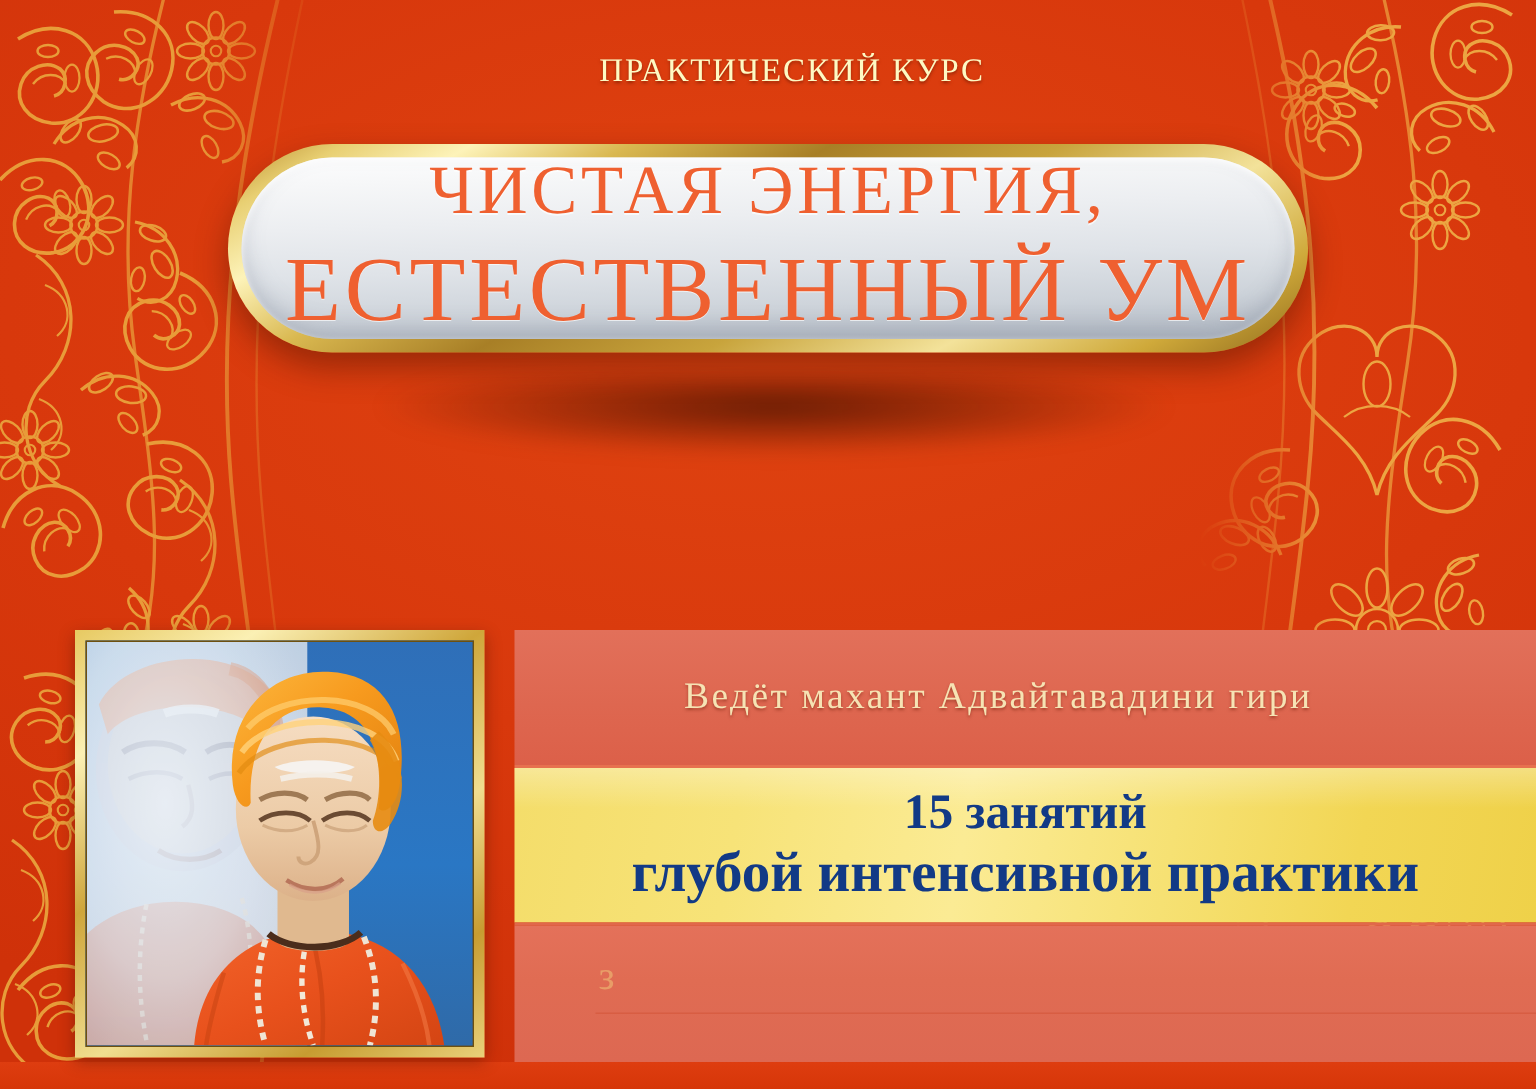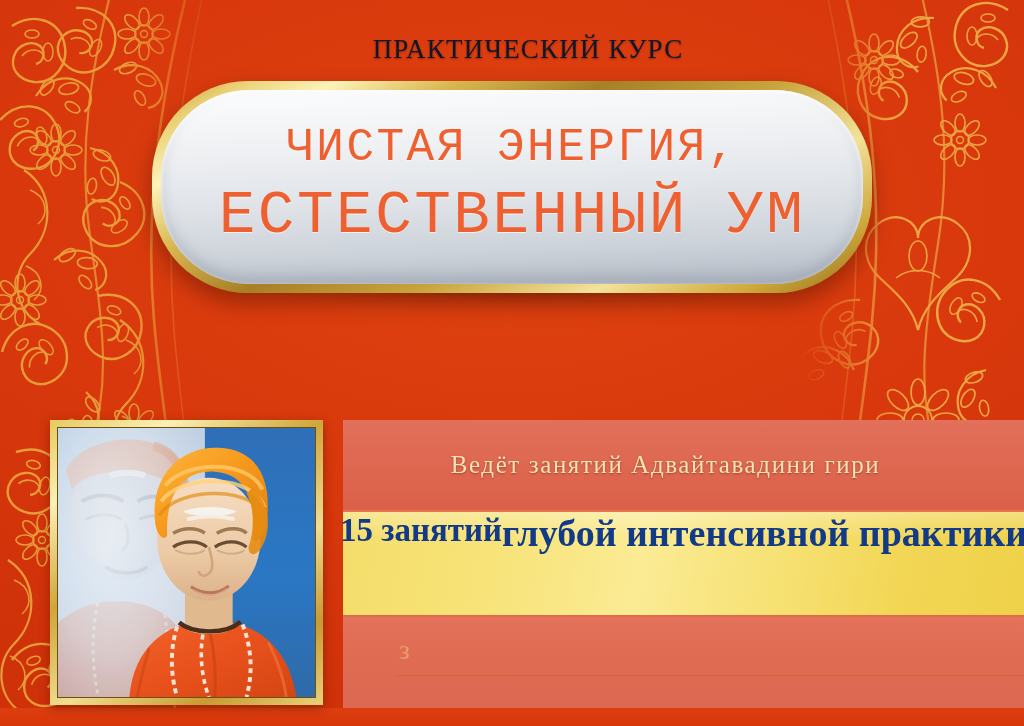--- a/index.html
+++ b/index.html
@@ -46,50 +46,49 @@
   .ornament.right { -webkit-mask-image: linear-gradient(to right, #000 0%, #000 58%, transparent 100%);
                             mask-image: linear-gradient(to right, #000 0%, #000 58%, transparent 100%); }
 
   
   .kicker {
     position: absolute;
     top: 34px;
     left: 0;
     right: 0;
     text-align: center;
-    font-size: 27px;
+    font-size: 22px;
     letter-spacing: 1.2px;
-    color: #0f172a;
+    color: #fef9c3;
     text-shadow: 0 1px 2px rgba(90,20,0,.55);
     white-space: nowrap;
     padding-left: 32px;
   }
 
   
   .plaque-shadow {
     position: absolute;
     left: 176px;
     top: 250px;
     width: 680px;
     height: 70px;
     background: radial-gradient(ellipse 50% 60% at 50% 30%, rgba(60,14,0,.72) 0%, rgba(90,22,0,.38) 45%, rgba(120,30,0,0) 78%);
     filter: blur(6px);
   }
   .plaque {
     position: absolute;
     left: 152px;
-    top: 81px;
+    top: 96px;
     width: 720px;
-    height: 212px;
+    height: 139px;
     border-radius: 96px;
     background: linear-gradient(150deg,#b78a2c 0%,#e8cf72 8%,#fdf3b9 17%,#d9b850 28%,#a87f26 42%,#c8a43c 58%,#f3e29a 74%,#cfa93a 88%,#8f6a1c 100%);
     box-shadow: 0 10px 22px rgba(70,16,0,.45);
     padding: 9px;
     box-sizing: border-box;
-    font-family: Liberation Mono, monospace;
   }
   .plaque-inner {
     width: 100%;
     height: 100%;
     border-radius: 88px;
     background:
       linear-gradient(178deg,
         #fdfdfe 0%,
         #f6f7f8 14%,
         #eceef1 34%,
@@ -147,21 +146,22 @@
   .band-yellow {
     top: 90px;
     height: 107px;
     background:
       linear-gradient(180deg, rgba(255,255,255,.30) 0%, rgba(255,255,255,0) 26%),
       linear-gradient(100deg,#f4dd6a 0%,#f7e378 22%,#fbeb94 44%,#f6e173 64%,#f2d654 82%,#efd149 100%);
     border-top: 2px solid #e7714f;
     border-bottom: 2px solid #e0684b;
     box-sizing: border-box;
     display: flex;
-    flex-direction: row;
+    flex-direction: column;
+    align-items: center;
     justify-content: center;
   }
   .promo-line {
     color: #123a86;
     font-weight: 700;
     white-space: nowrap;
     line-height: 1.12;
   }
   .promo-line.l1 { font-size: 33px; }
   .promo-line.l2 { font-size: 38px; }
@@ -388,21 +388,21 @@
   <div class="plaque">
     <div class="plaque-inner">
       <div class="title-line l1">ЧИСТАЯ  ЭНЕРГИЯ,</div>
       <div class="title-line l2">ЕСТЕСТВЕННЫЙ  УМ</div>
     </div>
   </div>
 
   <div class="info-block">
 
     <div class="band band-salmon-top">
-      <div class="presenter">Ведёт занятий Адвайтавадини гири</div>
+      <div class="presenter">Ведёт махант Адвайтавадини гири</div>
     </div>
 
     <div class="band band-yellow">
       <div class="promo-line l1">15 занятий</div>
       <div class="promo-line l2">глубой интенсивной практики</div>
     </div>
 
     <div class="band band-salmon-bottom">
       <div class="ghost-glyph">з</div>
       <div class="hair-rule"></div>

